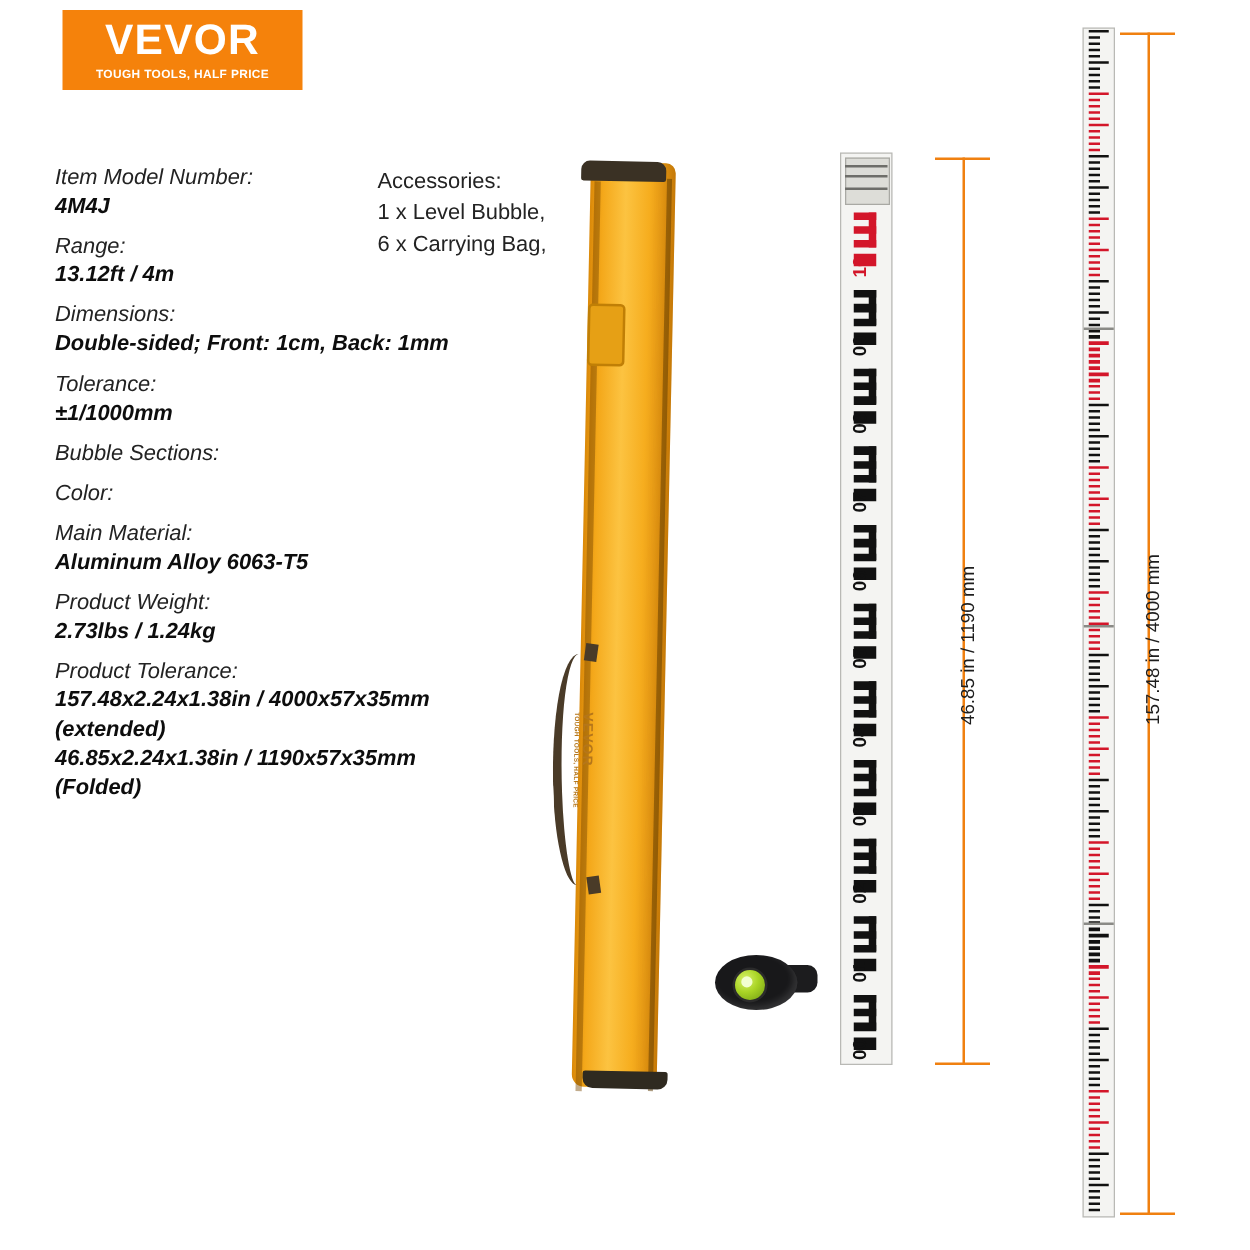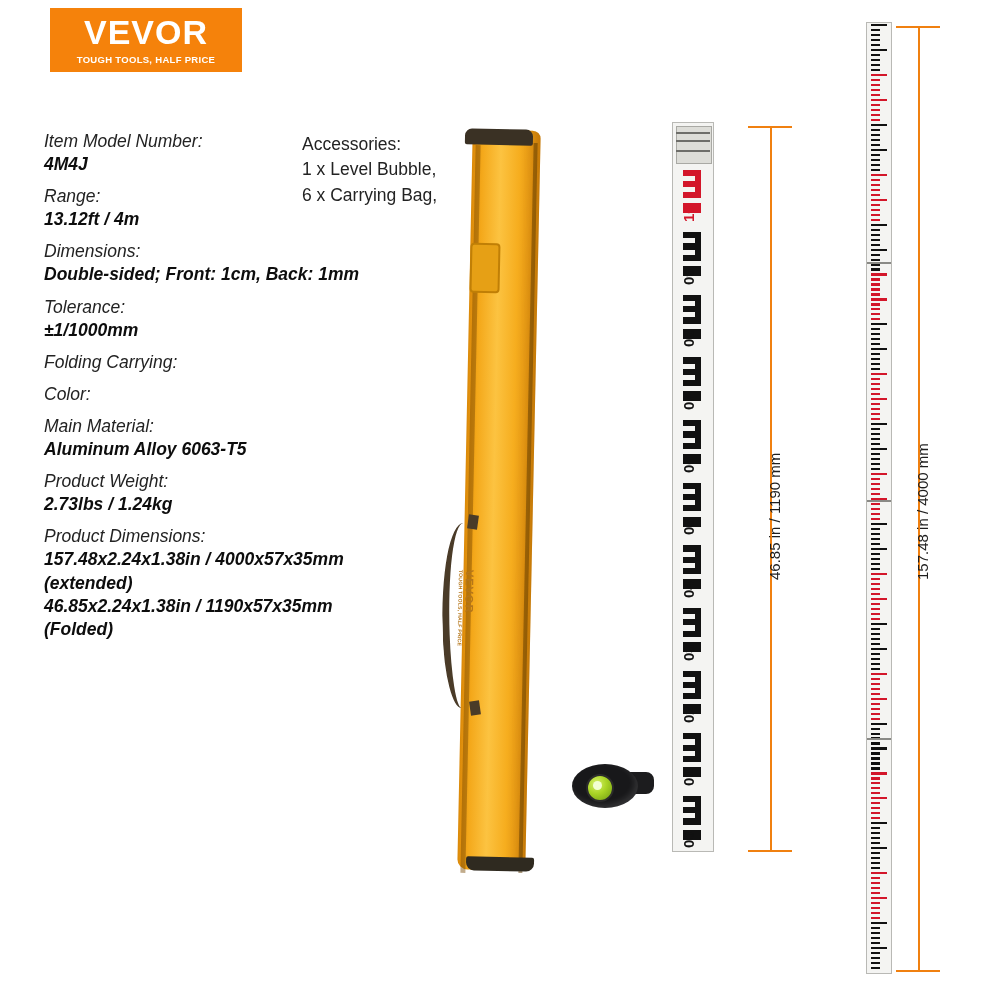--- a/index.html
+++ b/index.html
@@ -330,39 +330,39 @@
     <div class="spec-label">Dimensions:</div>
     <div class="spec-value">Double-sided; Front: 1cm, Back: 1mm</div>
   </div>
 
   <div class="spec-block">
     <div class="spec-label">Tolerance:</div>
     <div class="spec-value">±1/1000mm</div>
   </div>
 
   <div class="spec-block">
-    <div class="spec-label">Folding Carrying:</div>
+    <div class="spec-label">Bubble Sections:</div>
   </div>
 
   <div class="spec-block">
     <div class="spec-label">Color:</div>
   </div>
 
   <div class="spec-block specs-wide">
     <div class="spec-label">Main Material:</div>
     <div class="spec-value">Aluminum Alloy 6063-T5</div>
   </div>
 
   <div class="spec-block">
     <div class="spec-label">Product Weight:</div>
     <div class="spec-value">2.73lbs / 1.24kg</div>
   </div>
 
   <div class="spec-block specs-wide">
-    <div class="spec-label">Product Dimensions:</div>
+    <div class="spec-label">Product Tolerance:</div>
     <div class="spec-value spec-value-wrap" style="white-space: pre-line;">157.48x2.24x1.38in / 4000x57x35mm
  (extended)
 46.85x2.24x1.38in / 1190x57x35mm
 (Folded)</div>
   </div>
 
 </div>
 
 <div class="accessories">
   <div class="acc-title">Accessories:</div>

